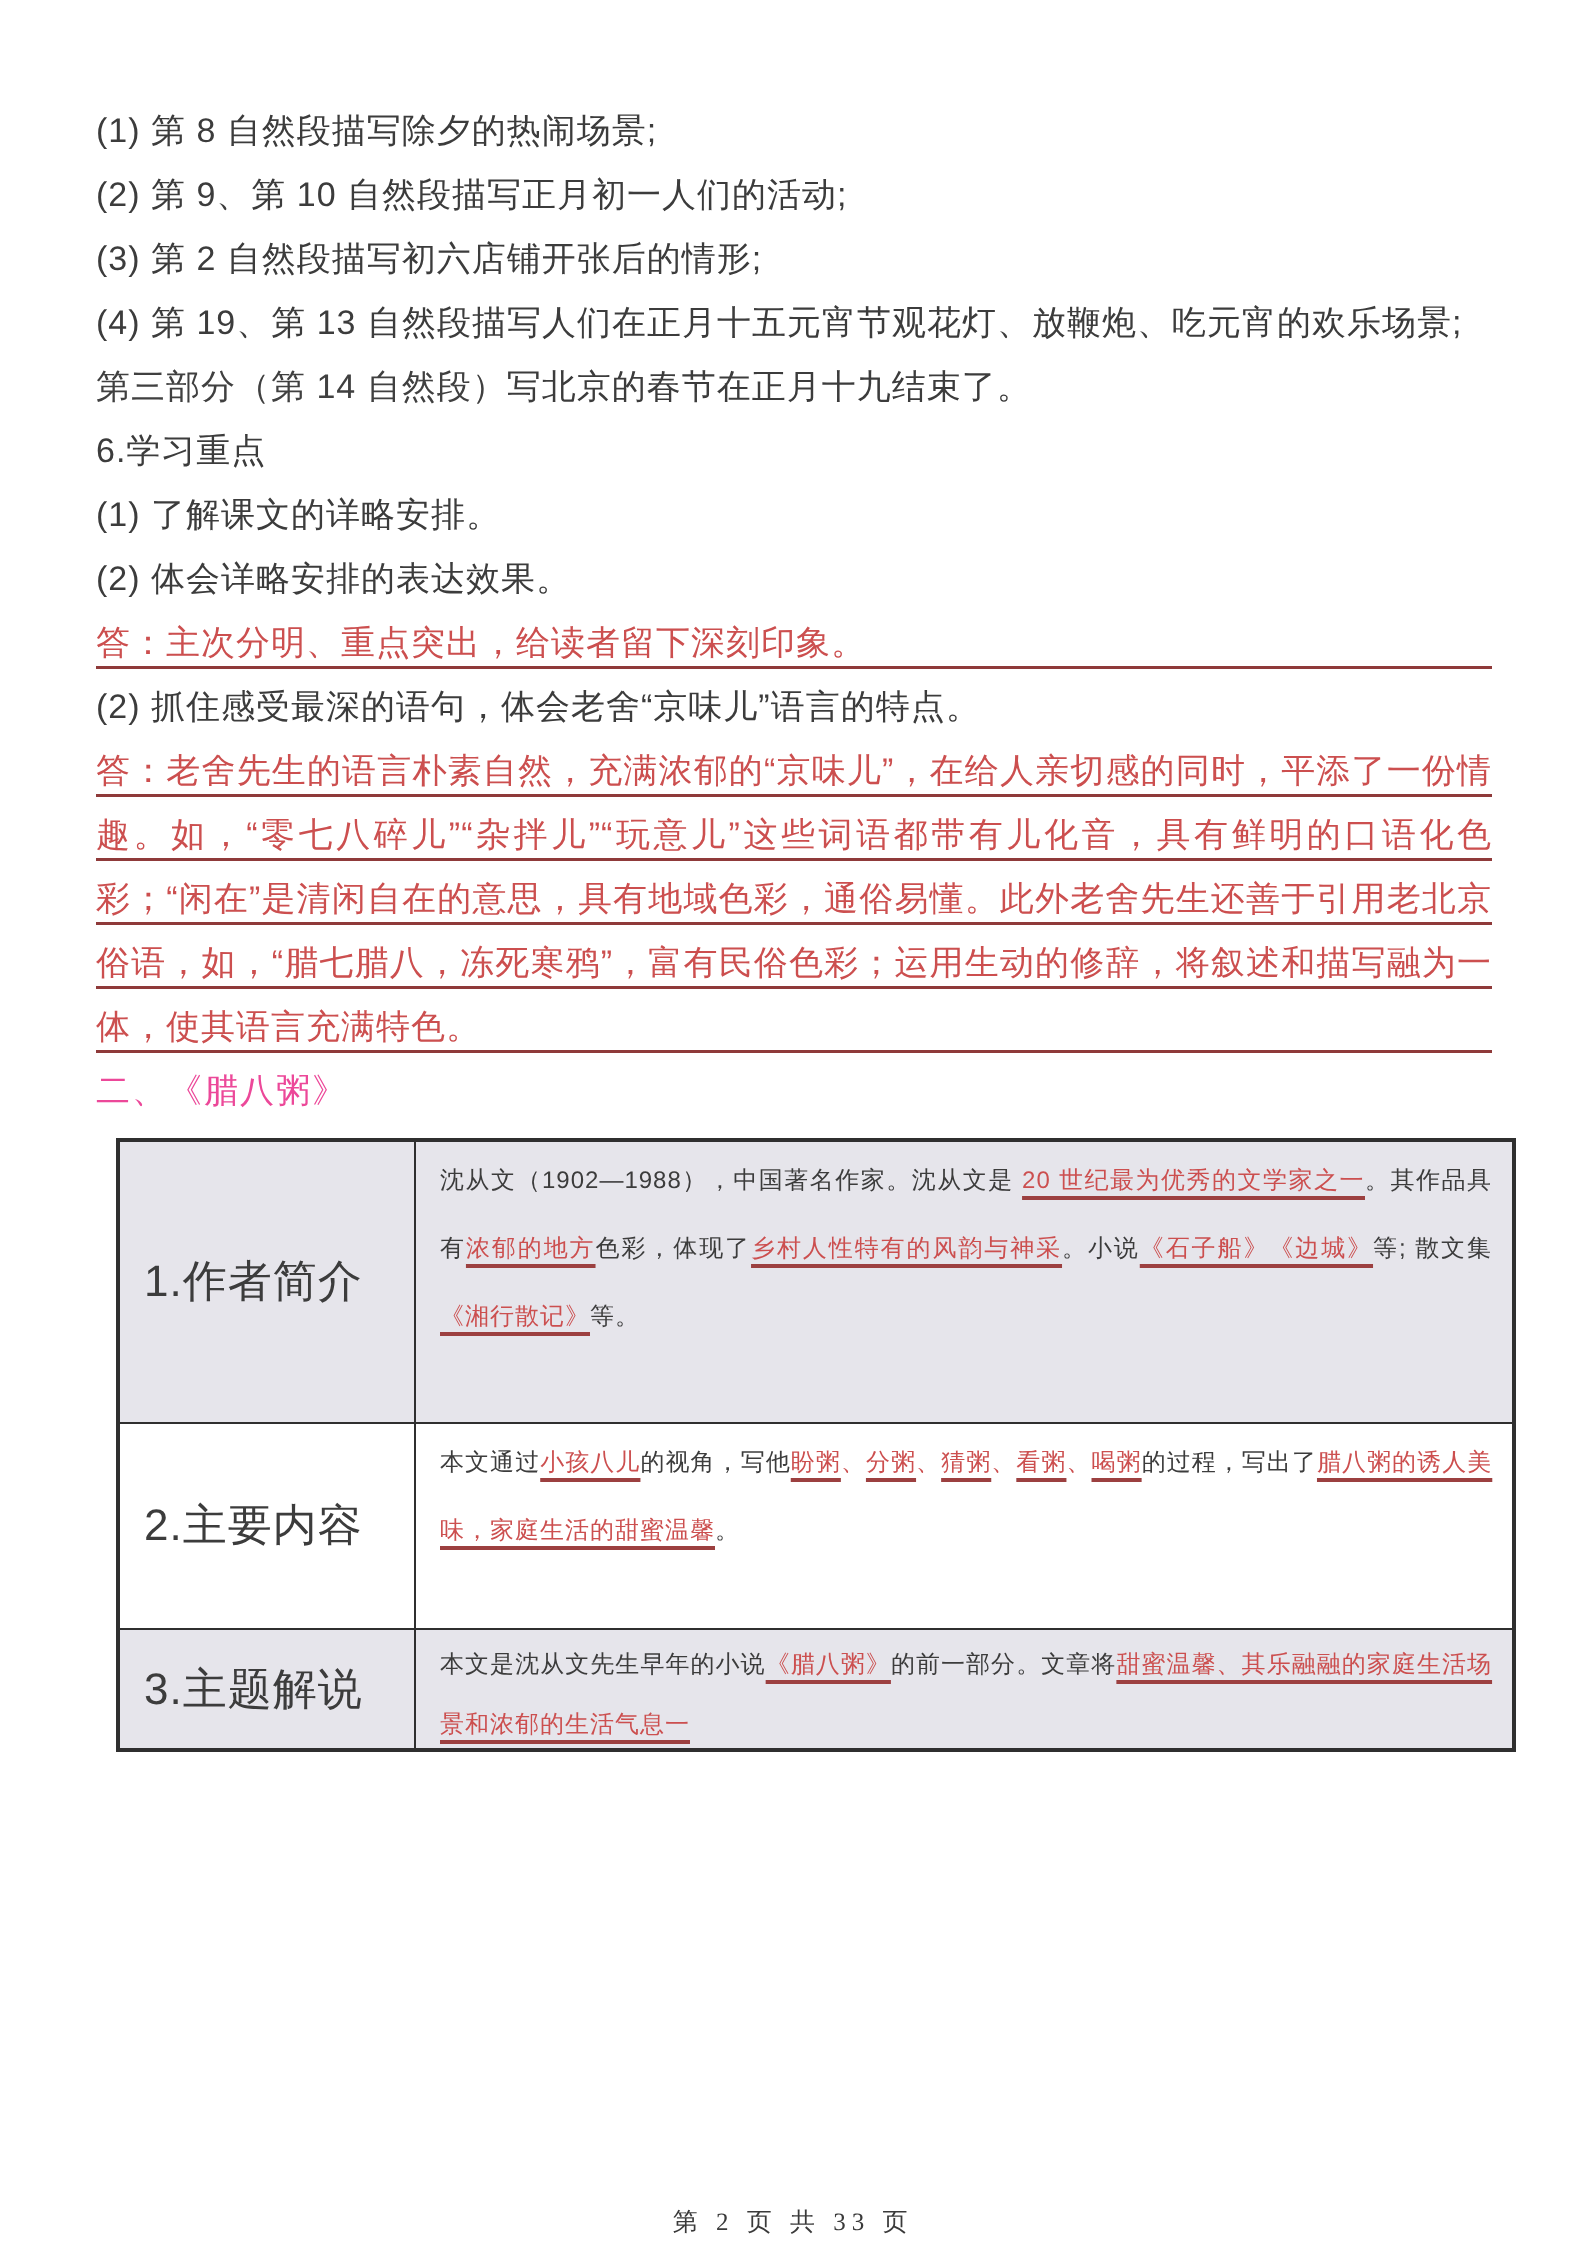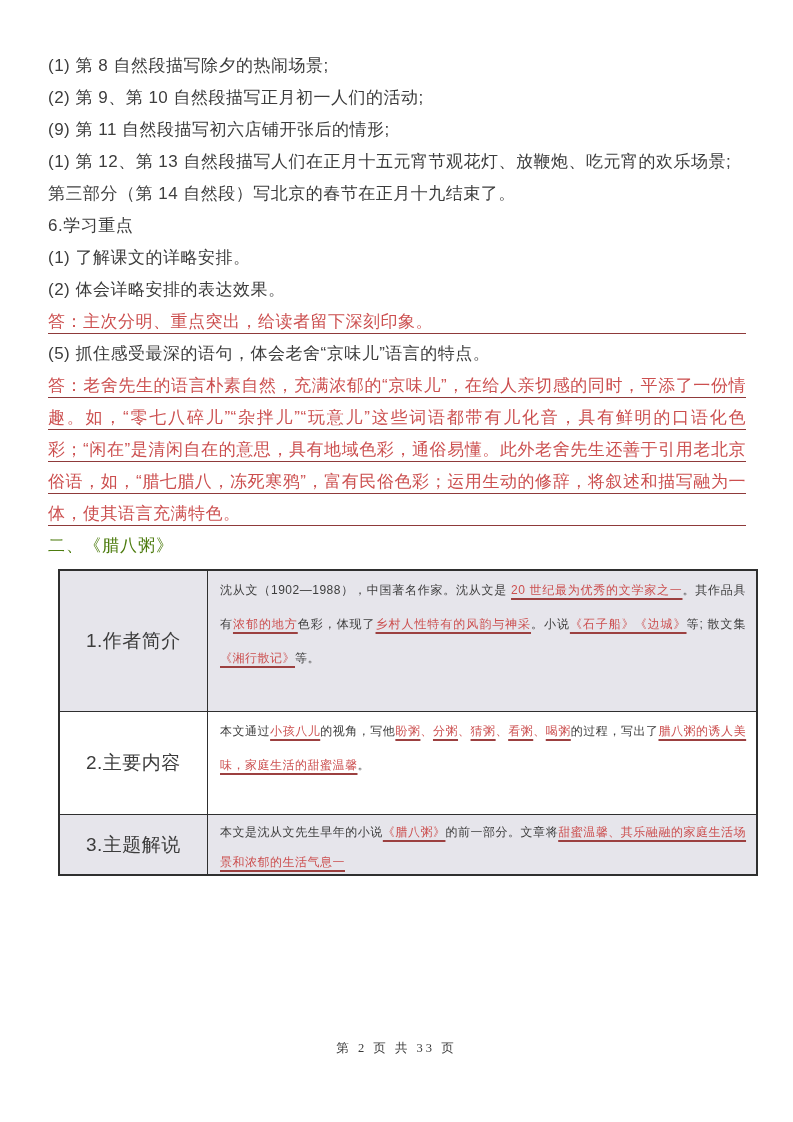--- a/index.html
+++ b/index.html
@@ -17,84 +17,84 @@
     line-height:32px;
     letter-spacing:0.5px;
   }
   .para { text-align:justify; }
   .answer {
     color:#cc4f4f;
     background-image:linear-gradient(to bottom, transparent 0, transparent 27px, #8f3a3a 27px, #8f3a3a 28.5px, transparent 28.5px);
     background-size:100% 32px;
     background-repeat:repeat-y;
   }
-  .section-title { color:#4d7c0f; letter-spacing:1px; }
+  .section-title { color:#ec4899; letter-spacing:1px; }
   
   .t-b  { color:#3c3c3c; }
   .t-r  { color:#cc4f4f; }
   .t-ru { color:#cc4f4f; text-decoration:underline; text-decoration-color:#9c4040; text-decoration-thickness:1.5px; text-underline-offset:4px; }
   .t-hr { color:#404040; } 
 
   .ztable {
     width:700px;
     margin:7px 0 0 10px;
     border:2px solid #2f2f2f;
   }
   .trow { display:flex; border-top:1.5px solid #2f2f2f; }
   .trow:first-child { border-top:none; }
   .trow.gray { background:#e6e5eb; }
   .trow.white { background:#ffffff; }
   .tlabel {
     width:148px;
     flex:0 0 148px;
     border-right:1.5px solid #2f2f2f;
     display:flex; align-items:center;
-    padding-left:26px;
-    font-size:19px;
+    padding-left:12px;
+    font-size:22px;
     color:#3c3c3c;
     letter-spacing:0.5px;
   }
   .tcontent {
     flex:1;
     padding:2px 10px 0 12px;
     font-size:12px;
     line-height:34px;
     text-align:justify;
     letter-spacing:0.5px;
   }
   .r1 { height:140px; }
   .r2 { height:103px; }
   .r3 { height:60px; overflow:hidden; }
   .r3 .tcontent { line-height:30px; padding-top:2px; }
 
   .footer {
     position:absolute;
-    left:0; top:1040px;
+    left:0; top:1103px;
     width:793px;
     text-align:center;
     font-family:"Liberation Serif","DejaVu Serif",serif;
     font-size:12.5px;
     color:#3a3a3a;
     letter-spacing:3px;
   }
 </style>
 </head>
 <body>
 
 <div class="content">
   <p class="para">(1) 第 8 自然段描写除夕的热闹场景;</p>
   <p class="para">(2) 第 9、第 10 自然段描写正月初一人们的活动;</p>
-  <p class="para">(9) 第 11 自然段描写初六店铺开张后的情形;</p>
-  <p class="para">(1) 第 12、第 13 自然段描写人们在正月十五元宵节观花灯、放鞭炮、吃元宵的欢乐场景;</p>
+  <p class="para">(3) 第 2 自然段描写初六店铺开张后的情形;</p>
+  <p class="para">(4) 第 19、第 13 自然段描写人们在正月十五元宵节观花灯、放鞭炮、吃元宵的欢乐场景;</p>
   <p class="para"><span class="t-hr">第三部分（第 14 自然段）</span><span class="t-b">写北京的春节在正月十九结束了。</span></p>
   <p class="para">6.学习重点</p>
   <p class="para">(1) 了解课文的详略安排。</p>
   <p class="para">(2) 体会详略安排的表达效果。</p>
   <p class="para answer">答：主次分明、重点突出，给读者留下深刻印象。</p>
-  <p class="para">(5) 抓住感受最深的语句，体会老舍“京味儿”语言的特点。</p>
+  <p class="para">(2) 抓住感受最深的语句，体会老舍“京味儿”语言的特点。</p>
   <p class="para answer">答：老舍先生的语言朴素自然，充满浓郁的“京味儿”，在给人亲切感的同时，平添了一份情趣。如，“零七八碎儿”“杂拌儿”“玩意儿”这些词语都带有儿化音，具有鲜明的口语化色彩；“闲在”是清闲自在的意思，具有地域色彩，通俗易懂。此外老舍先生还善于引用老北京俗语，如，“腊七腊八，冻死寒鸦”，富有民俗色彩；运用生动的修辞，将叙述和描写融为一体，使其语言充满特色。</p>
   <p class="para section-title">二、《腊八粥》</p>
 
   <div class="ztable">
     <div class="trow gray r1">
       <div class="tlabel">1.作者简介</div>
       <div class="tcontent"><span class="t-b">沈从文（1902—1988），中国著名作家。沈从文是 </span><span class="t-ru">20 世纪最为优秀的文学家之一</span><span class="t-b">。其作品具有</span><span class="t-ru">浓郁的地方</span><span class="t-b">色彩，体现了</span><span class="t-ru">乡村人性特有的风韵与神采</span><span class="t-b">。小说</span><span class="t-ru">《石子船》《边城》</span><span class="t-b">等; 散文集</span><span class="t-ru">《湘行散记》</span><span class="t-b">等。</span></div>
     </div>
     <div class="trow white r2">
       <div class="tlabel">2.主要内容</div>

